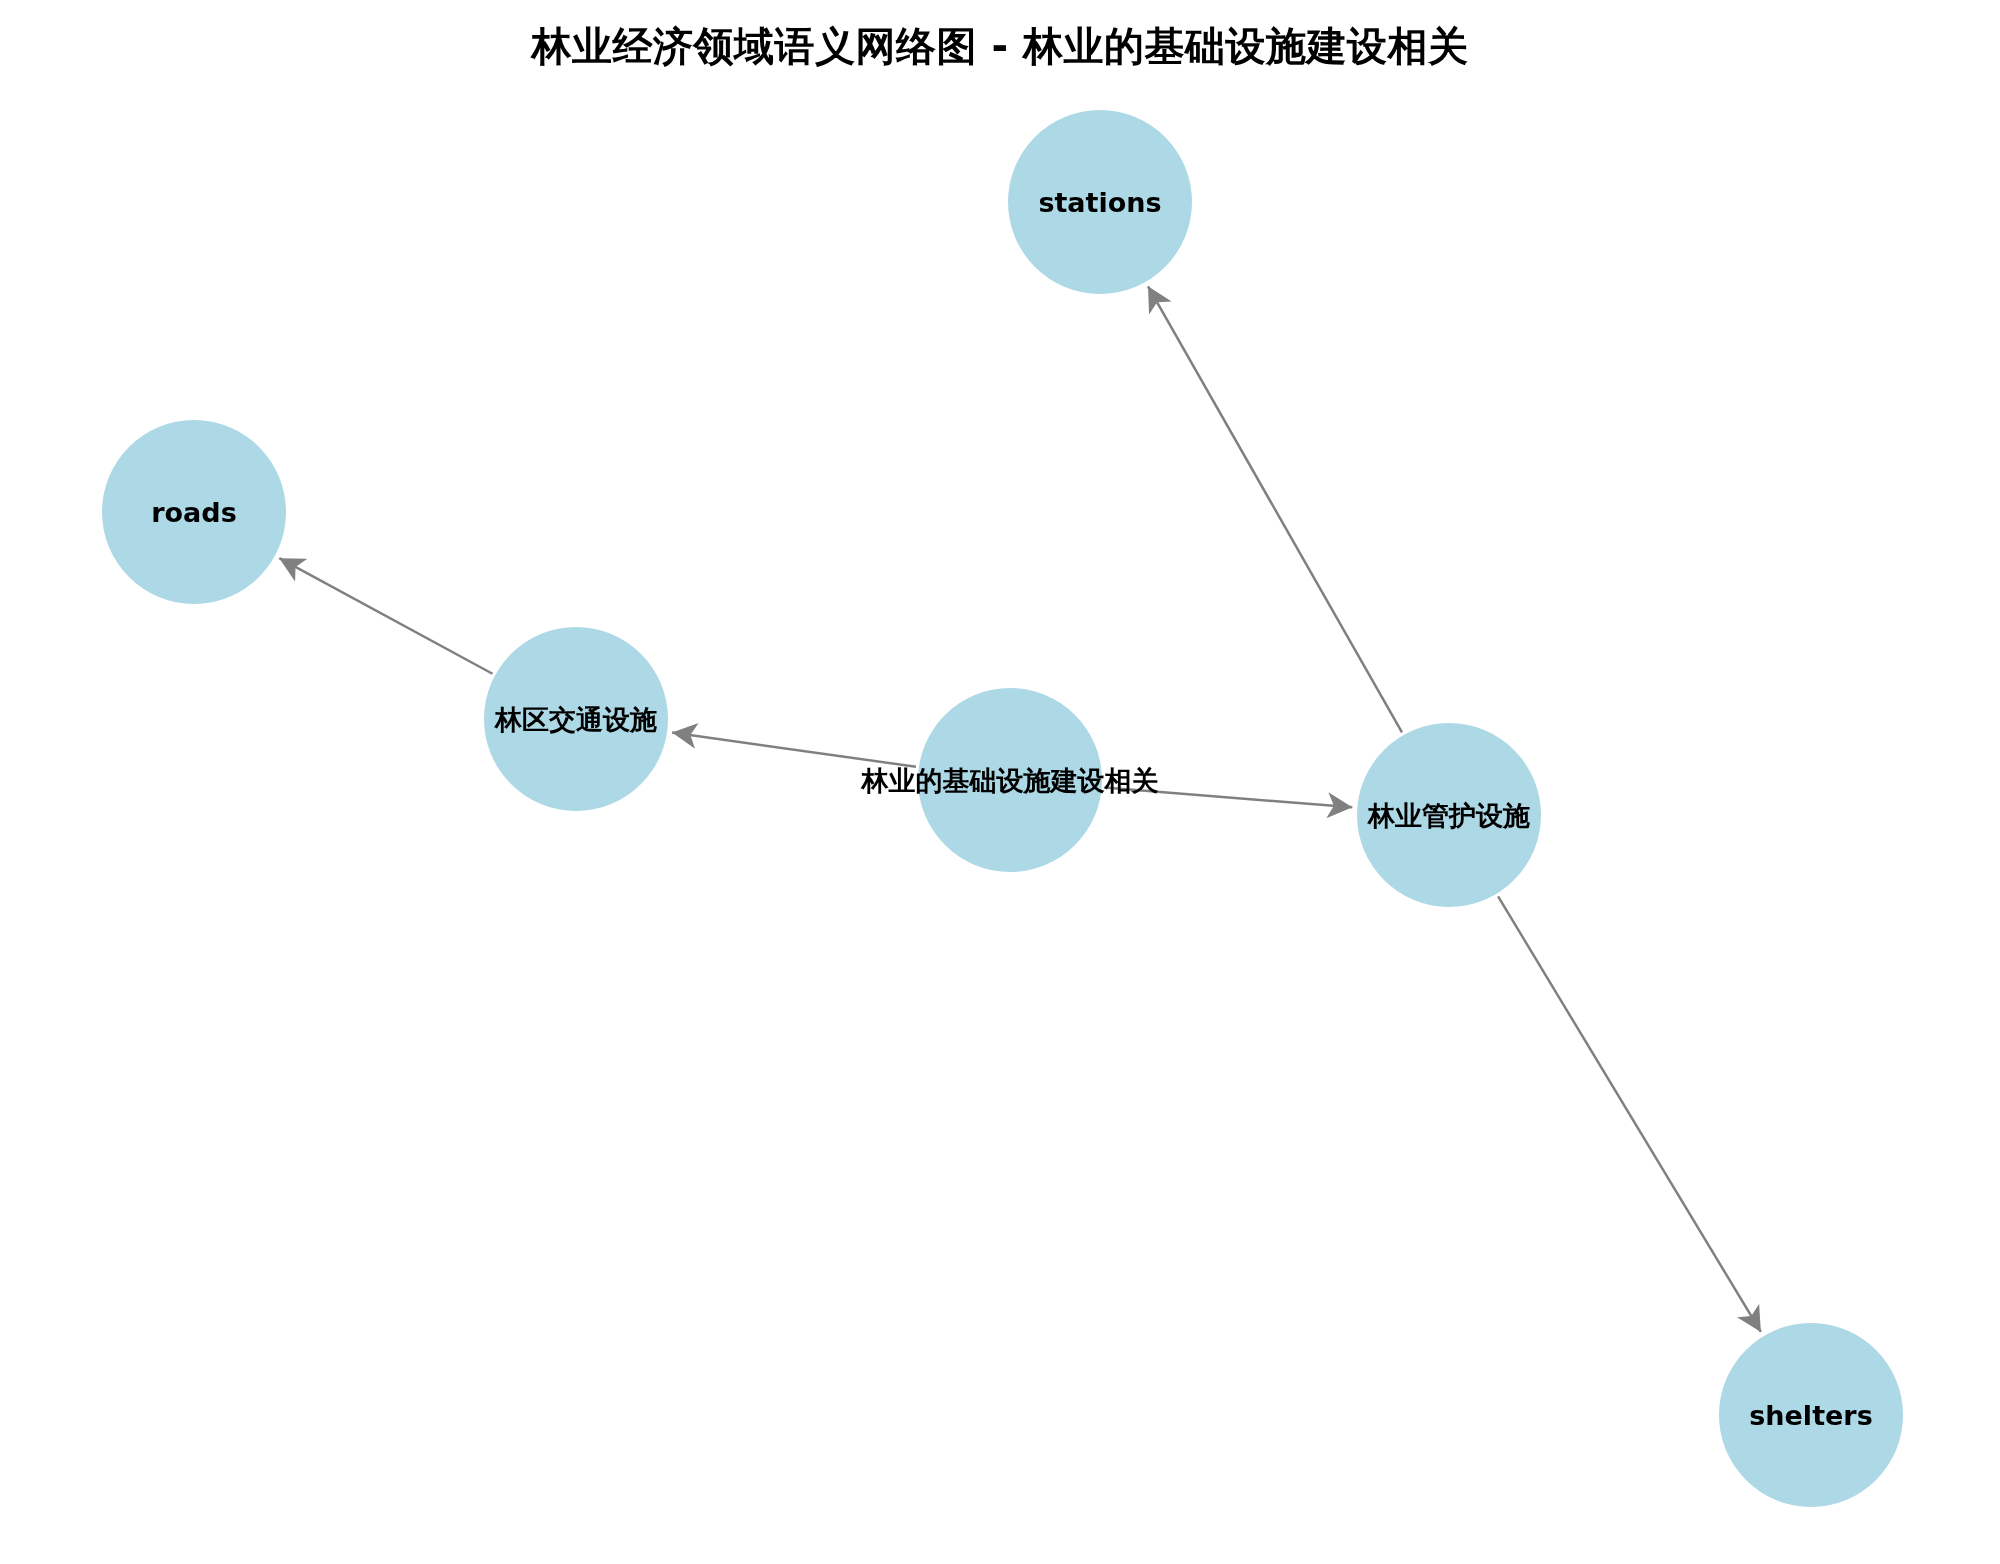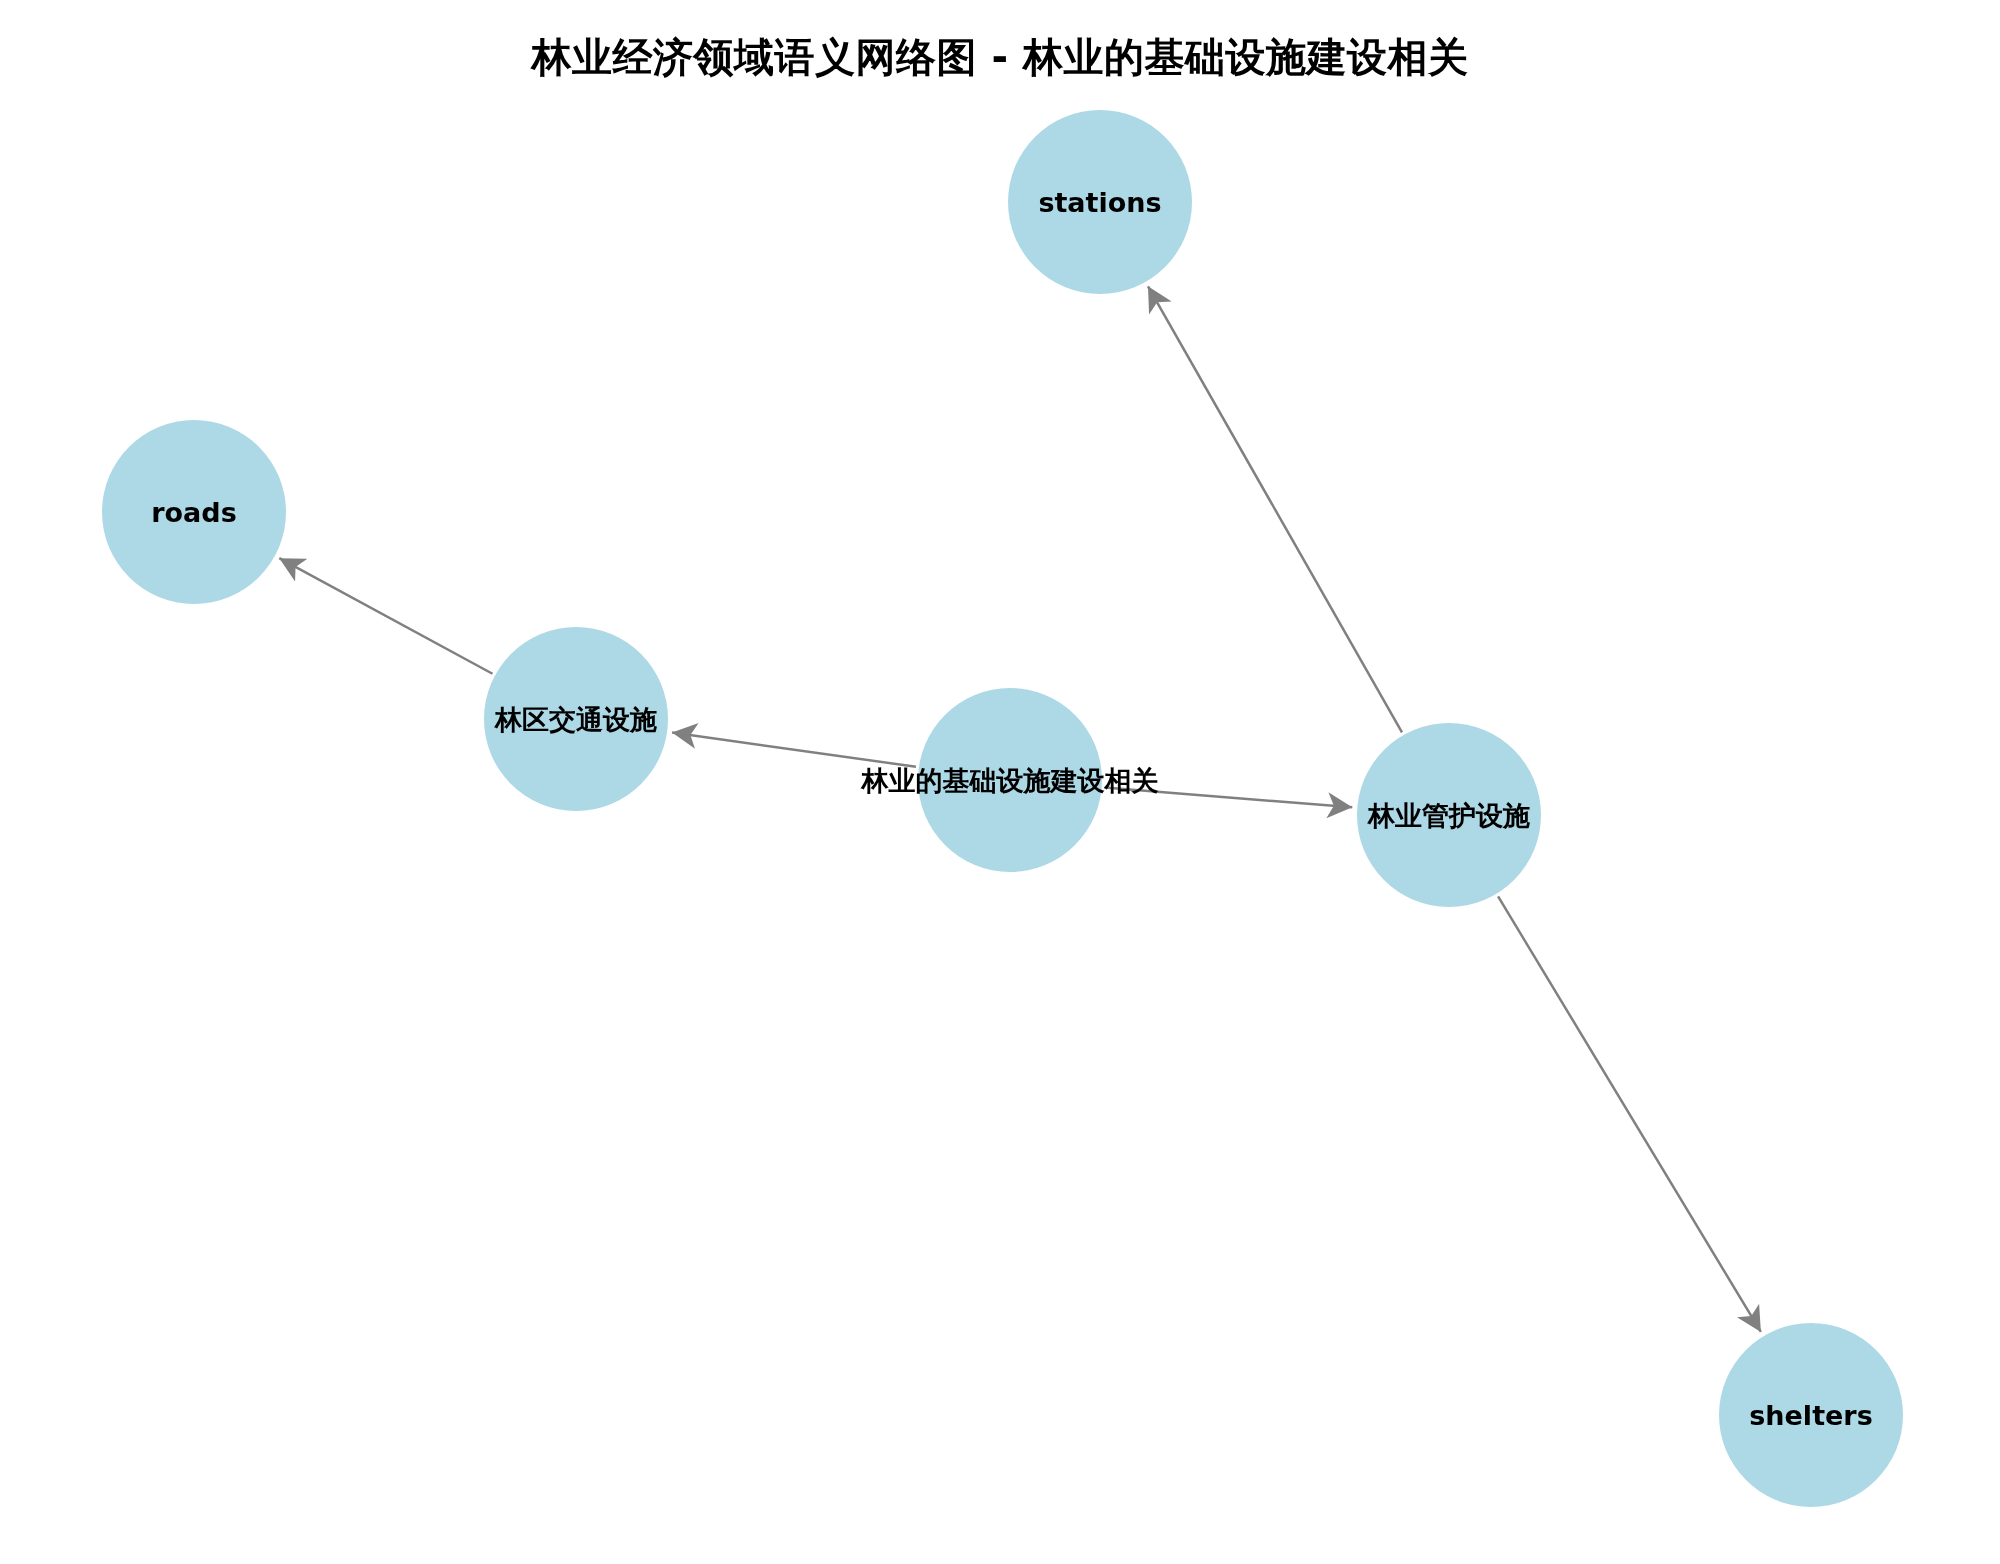--- a/index.html
+++ b/index.html
@@ -9,21 +9,21 @@
   body {
     width: 2000px;
     height: 1564px;
     background: #ffffff;
     position: relative;
     overflow: hidden;
     font-family: "DejaVu Sans", "Liberation Sans", sans-serif;
   }
   .page-title {
     position: absolute;
-    top: 30px;
+    top: 19px;
     left: 0;
     width: 100%;
     margin: 0;
     text-align: center;
     font-size: 40px;
     font-weight: bold;
     color: #000000;
     letter-spacing: 0.5px;
   }
   #graph-svg {

